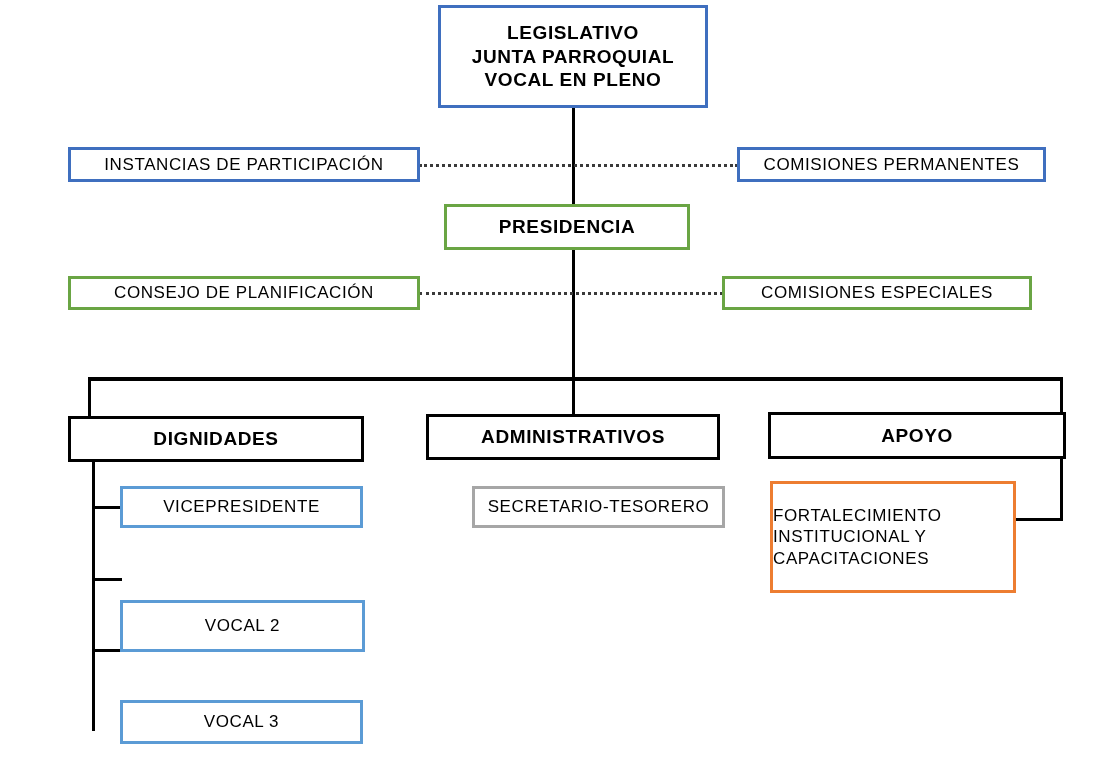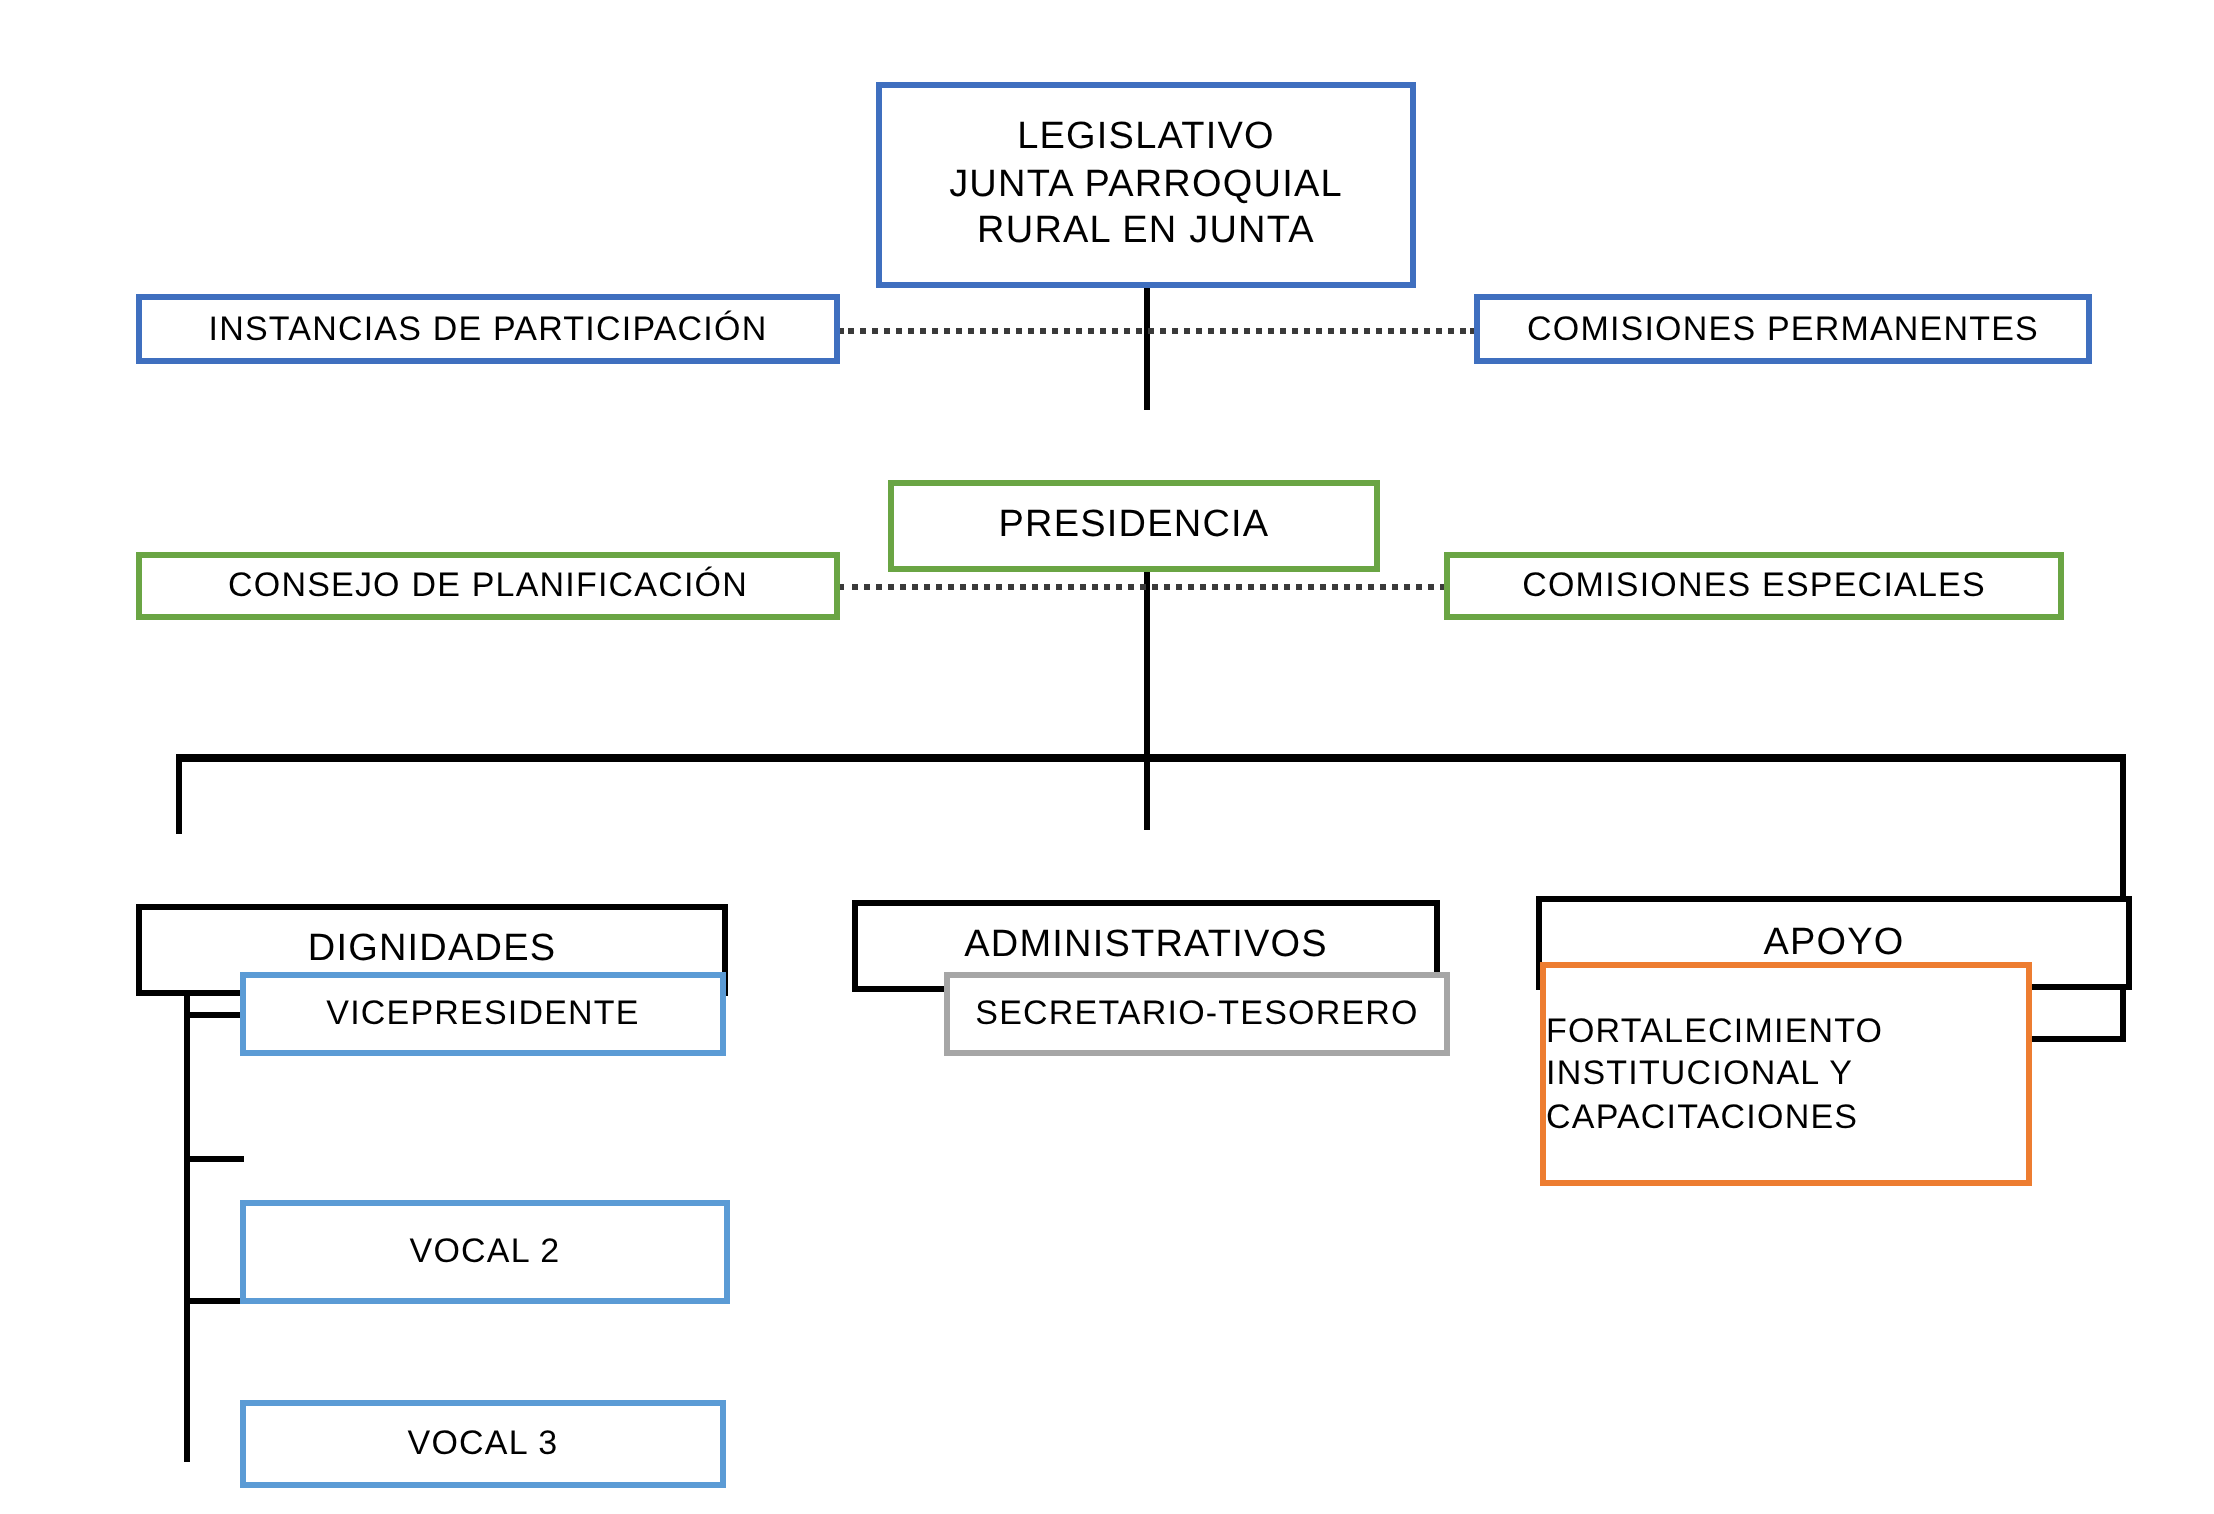--- a/index.html
+++ b/index.html
@@ -34,21 +34,21 @@
     line-height: 1.25;
   }
   
   .bd-blue    { border: 3px solid #3f6fbf; }
   .bd-ltblue  { border: 3px solid #5b9bd5; }
   .bd-green   { border: 3px solid #6aa544; }
   .bd-black   { border: 3px solid #000000; }
   .bd-gray    { border: 3px solid #a6a6a6; }
   .bd-orange  { border: 3px solid #ed7d31; }
 
-  .bold { font-weight: normal; margin-top: 36px; }
+  .bold { font-weight: bold; }
 
   .t-lg  { font-size: 19px; }
   .t-md  { font-size: 17px; }
 
   .left-align {
     justify-content: flex-start;
     text-align: left;
   }
 
   
@@ -91,21 +91,21 @@
 
   <div class="ln vline" style="left:92px; top:462px; height:269px;"></div>
   <div class="ln hline" style="left:92px; top:506px; width:30px;"></div>
   <div class="ln hline" style="left:92px; top:578px; width:30px;"></div>
   <div class="ln hline" style="left:92px; top:649px; width:30px;"></div>
 
   <div class="box bd-blue bold t-lg" style="left:438px; top:5px; width:270px; height:103px;">
     <span>
       <span>LEGISLATIVO</span>
       <span>JUNTA PARROQUIAL</span>
-      <span>RURAL EN JUNTA</span>
+      <span>VOCAL EN PLENO</span>
     </span>
   </div>
 
   <div class="box bd-blue t-md" style="left:68px; top:147px; width:352px; height:35px;">
     <span>INSTANCIAS DE PARTICIPACIÓN</span>
   </div>
 
   <div class="box bd-blue t-md" style="left:737px; top:147px; width:309px; height:35px;">
     <span>COMISIONES PERMANENTES</span>
   </div>

